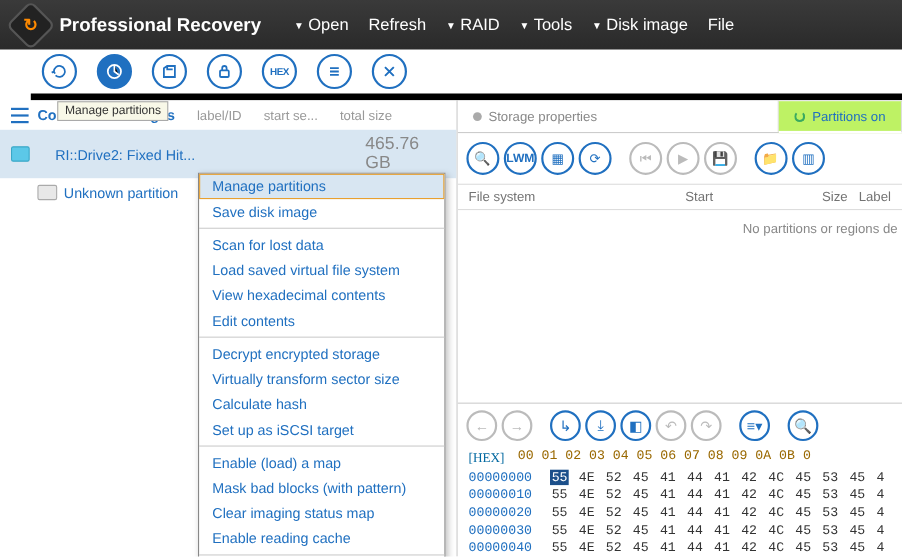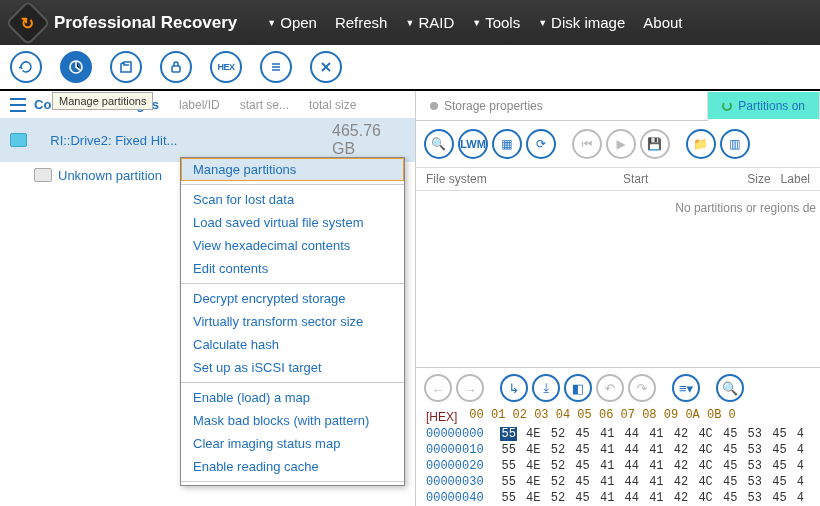--- a/index.html
+++ b/index.html
@@ -8,21 +8,21 @@
 
 .header { background: linear-gradient(#3a3a3a, #2a2a2a); height: 45px; display: flex; align-items: center; padding: 0 12px; color: #fff; }
 .logo { width: 32px; height: 32px; border: 2px solid #555; border-radius: 6px; display: flex; align-items: center; justify-content: center; margin-right: 10px; transform: rotate(45deg); background: #222;}
 .logo-inner { transform: rotate(-45deg); font-size: 16px; color: #ff8a00; font-weight:bold;}
 .app-title { font-size: 17px; font-weight: 600; margin-right: 30px; white-space: nowrap; }
 .menu { display: flex; gap: 18px; font-size: 15px; }
 .menu-item { display: flex; align-items: center; gap: 4px; cursor: pointer; white-space: nowrap;}
 .caret-down { font-size: 9px; }
 
 
-.toolbar { height: 46px; border-bottom: 2px solid #000000; display: flex; align-items: center; padding: 0 10px; gap: 18px; }
+.toolbar { height: 46px; border-bottom: 6px solid #000000; display: flex; align-items: center; padding: 0 10px; gap: 18px; margin-left: 28px; }
 .tool-btn { width: 32px; height: 32px; border: 2px solid #2070c0; border-radius: 50%; display: flex; align-items: center; justify-content: center; color: #2070c0; font-size: 14px; cursor: pointer; background:#fff;}
 .tool-btn.active { background: #2070c0; color:#fff; }
 .tool-btn.hex { font-size: 9px; font-weight: bold; letter-spacing: -0.5px; }
 
 .tooltip { position: absolute; top: 92px; left: 52px; background: #f8f8e8; border: 1px solid #aaa; padding: 2px 6px; font-size: 11px; z-index: 50; }
 
 
 .main { display: flex; height: calc(100% - 45px - 46px); }
 .left-pane { width: 416px; border-right: 1px solid #ccc; overflow: hidden; }
 .right-pane { flex: 1; overflow: hidden; display:flex; flex-direction:column;justify-content:space-between;}
@@ -46,21 +46,21 @@
 
 
 .ctx-menu { position: absolute; left: 180px; top: 157px; width: 225px; background: #fff; border: 1px solid #888; box-shadow: 2px 2px 6px rgba(0,0,0,0.25); z-index: 100; font-size: 13px; }
 .ctx-item { padding: 4px 12px; color: #2070c0; cursor: pointer; white-space: nowrap;}
 .ctx-item.hl { background: #d8e6f2; border: 1px solid #e8a030; padding: 3px 11px;}
 .ctx-sep { height: 1px; background: #ccc; margin: 3px 0; }
 
 
 .rp-tabs { display: flex; border-bottom: 1px solid #ccc; height: 30px; }
 .rp-tab { padding: 6px 14px; color: #888; font-size: 12px; display: flex; align-items: center; gap: 6px; border-right: 1px solid #ddd;}
-.rp-tab.active { color: #2070c0; border-bottom: 2px solid #fff; position:relative; top:1px; background:#5eead4;}
+.rp-tab.active { color: #2070c0; border-bottom: 2px solid #fff; position:relative; top:1px; background:#bef264;}
 .dot-g { width: 8px; height: 8px; border-radius: 50%; background: #aaa; }
 .dot-gr { width: 10px; height: 10px; border: 2px solid #3aaa60; border-radius: 50%; border-top-color:transparent;}
 
 
 .rp-toolbar { display: flex; gap: 4px; padding: 8px; border-bottom: 1px solid #ddd; }
 .rp-btn { width: 30px; height: 30px; border: 2px solid #2070c0; border-radius: 50%; display: flex; align-items: center; justify-content: center; color: #2070c0; font-size: 12px; cursor: pointer;}
 .rp-btn.dis { border-color: #bbb; color: #bbb; }
 .rp-sep { width: 8px; }
 
 
@@ -69,21 +69,21 @@
 .ft-col-start { width: 80px; }
 .ft-col-size { width: 70px; text-align:right;}
 .ft-col-label { padding-left: 10px;}
 .ft-empty { text-align: right; color: #888; font-size: 12px; padding: 10px 4px 10px 10px; flex:1; }
 
 
 .hex-section { border-top: 1px solid #ccc;}
 .hex-toolbar { display: flex; gap: 4px; padding: 6px 8px; align-items: center; }
 .hex-btn { width: 28px; height: 28px; border: 2px solid #2070c0; border-radius: 50%; display: flex; align-items: center; justify-content: center; color: #2070c0; font-size: 13px; cursor: pointer;}
 .hex-btn.dis { border-color: #bbb; color: #bbb; }
-.hex-label { font-family: Liberation Sans, sans-serif; font-size: 12px; padding: 2px 10px; color:#7f1d1d;}
+.hex-label { font-family: Liberation Serif, serif; font-size: 12px; padding: 2px 10px; color:#0369a1;}
 .hex-cols { font-family: "Courier New", monospace; font-size: 12px; color: #996800; padding-left: 84px; white-space:nowrap;}
 .hex-row { font-family: "Courier New", monospace; font-size: 12px; display: flex; padding: 1px 10px; white-space:nowrap;}
 .hex-offset { color: #2070c0; width: 74px; }
 .hex-bytes span { padding: 0 1.5px; }
 .hex-bytes .hl-byte { background: #1b4f8a; color: #fff; }
 </style>
 </head>
 <body>
 
 <div class="header">
@@ -105,21 +105,21 @@
       </div>
     <div class="menu-item">
         <span class="caret-down">▼</span>
         <span>Tools</span>
       </div>
     <div class="menu-item">
         <span class="caret-down">▼</span>
         <span>Disk image</span>
       </div>
     <div class="menu-item">
-        <span>About</span>
+        <span>File</span>
       </div>
   </div>
 </div>
 
 <div class="toolbar">
   <div class="tool-btn">
       <svg width="16" height="16" viewBox="0 0 16 16">
         <path fill="none" stroke="currentColor" stroke-width="1.6" d="M3 8a5 5 0 1 1 1.5 3.5M3 8l-2 1m2-1l1 2"></path>
       </svg>
     </div>
@@ -257,20 +257,21 @@
             <span class="hex-offset">00000040</span>
             <span class="hex-bytes"><span>55</span> <span>4E</span> <span>52</span> <span>45</span> <span>41</span> <span>44</span> <span>41</span> <span>42</span> <span>4C</span> <span>45</span> <span>53</span> <span>45</span> <span>4</span> </span>
           </div>
         </div>
     </div>
   </div>
 </div>
 
 <div class="ctx-menu" id="ctx-menu">
     <div class="ctx-item hl">Manage partitions</div>
+    <div class="ctx-item">Save disk image</div>
     <div class="ctx-sep"></div>
     <div class="ctx-item">Scan for lost data</div>
     <div class="ctx-item">Load saved virtual file system</div>
     <div class="ctx-item">View hexadecimal contents</div>
     <div class="ctx-item">Edit contents</div>
     <div class="ctx-sep"></div>
     <div class="ctx-item">Decrypt encrypted storage</div>
     <div class="ctx-item">Virtually transform sector size</div>
     <div class="ctx-item">Calculate hash</div>
     <div class="ctx-item">Set up as iSCSI target</div>

